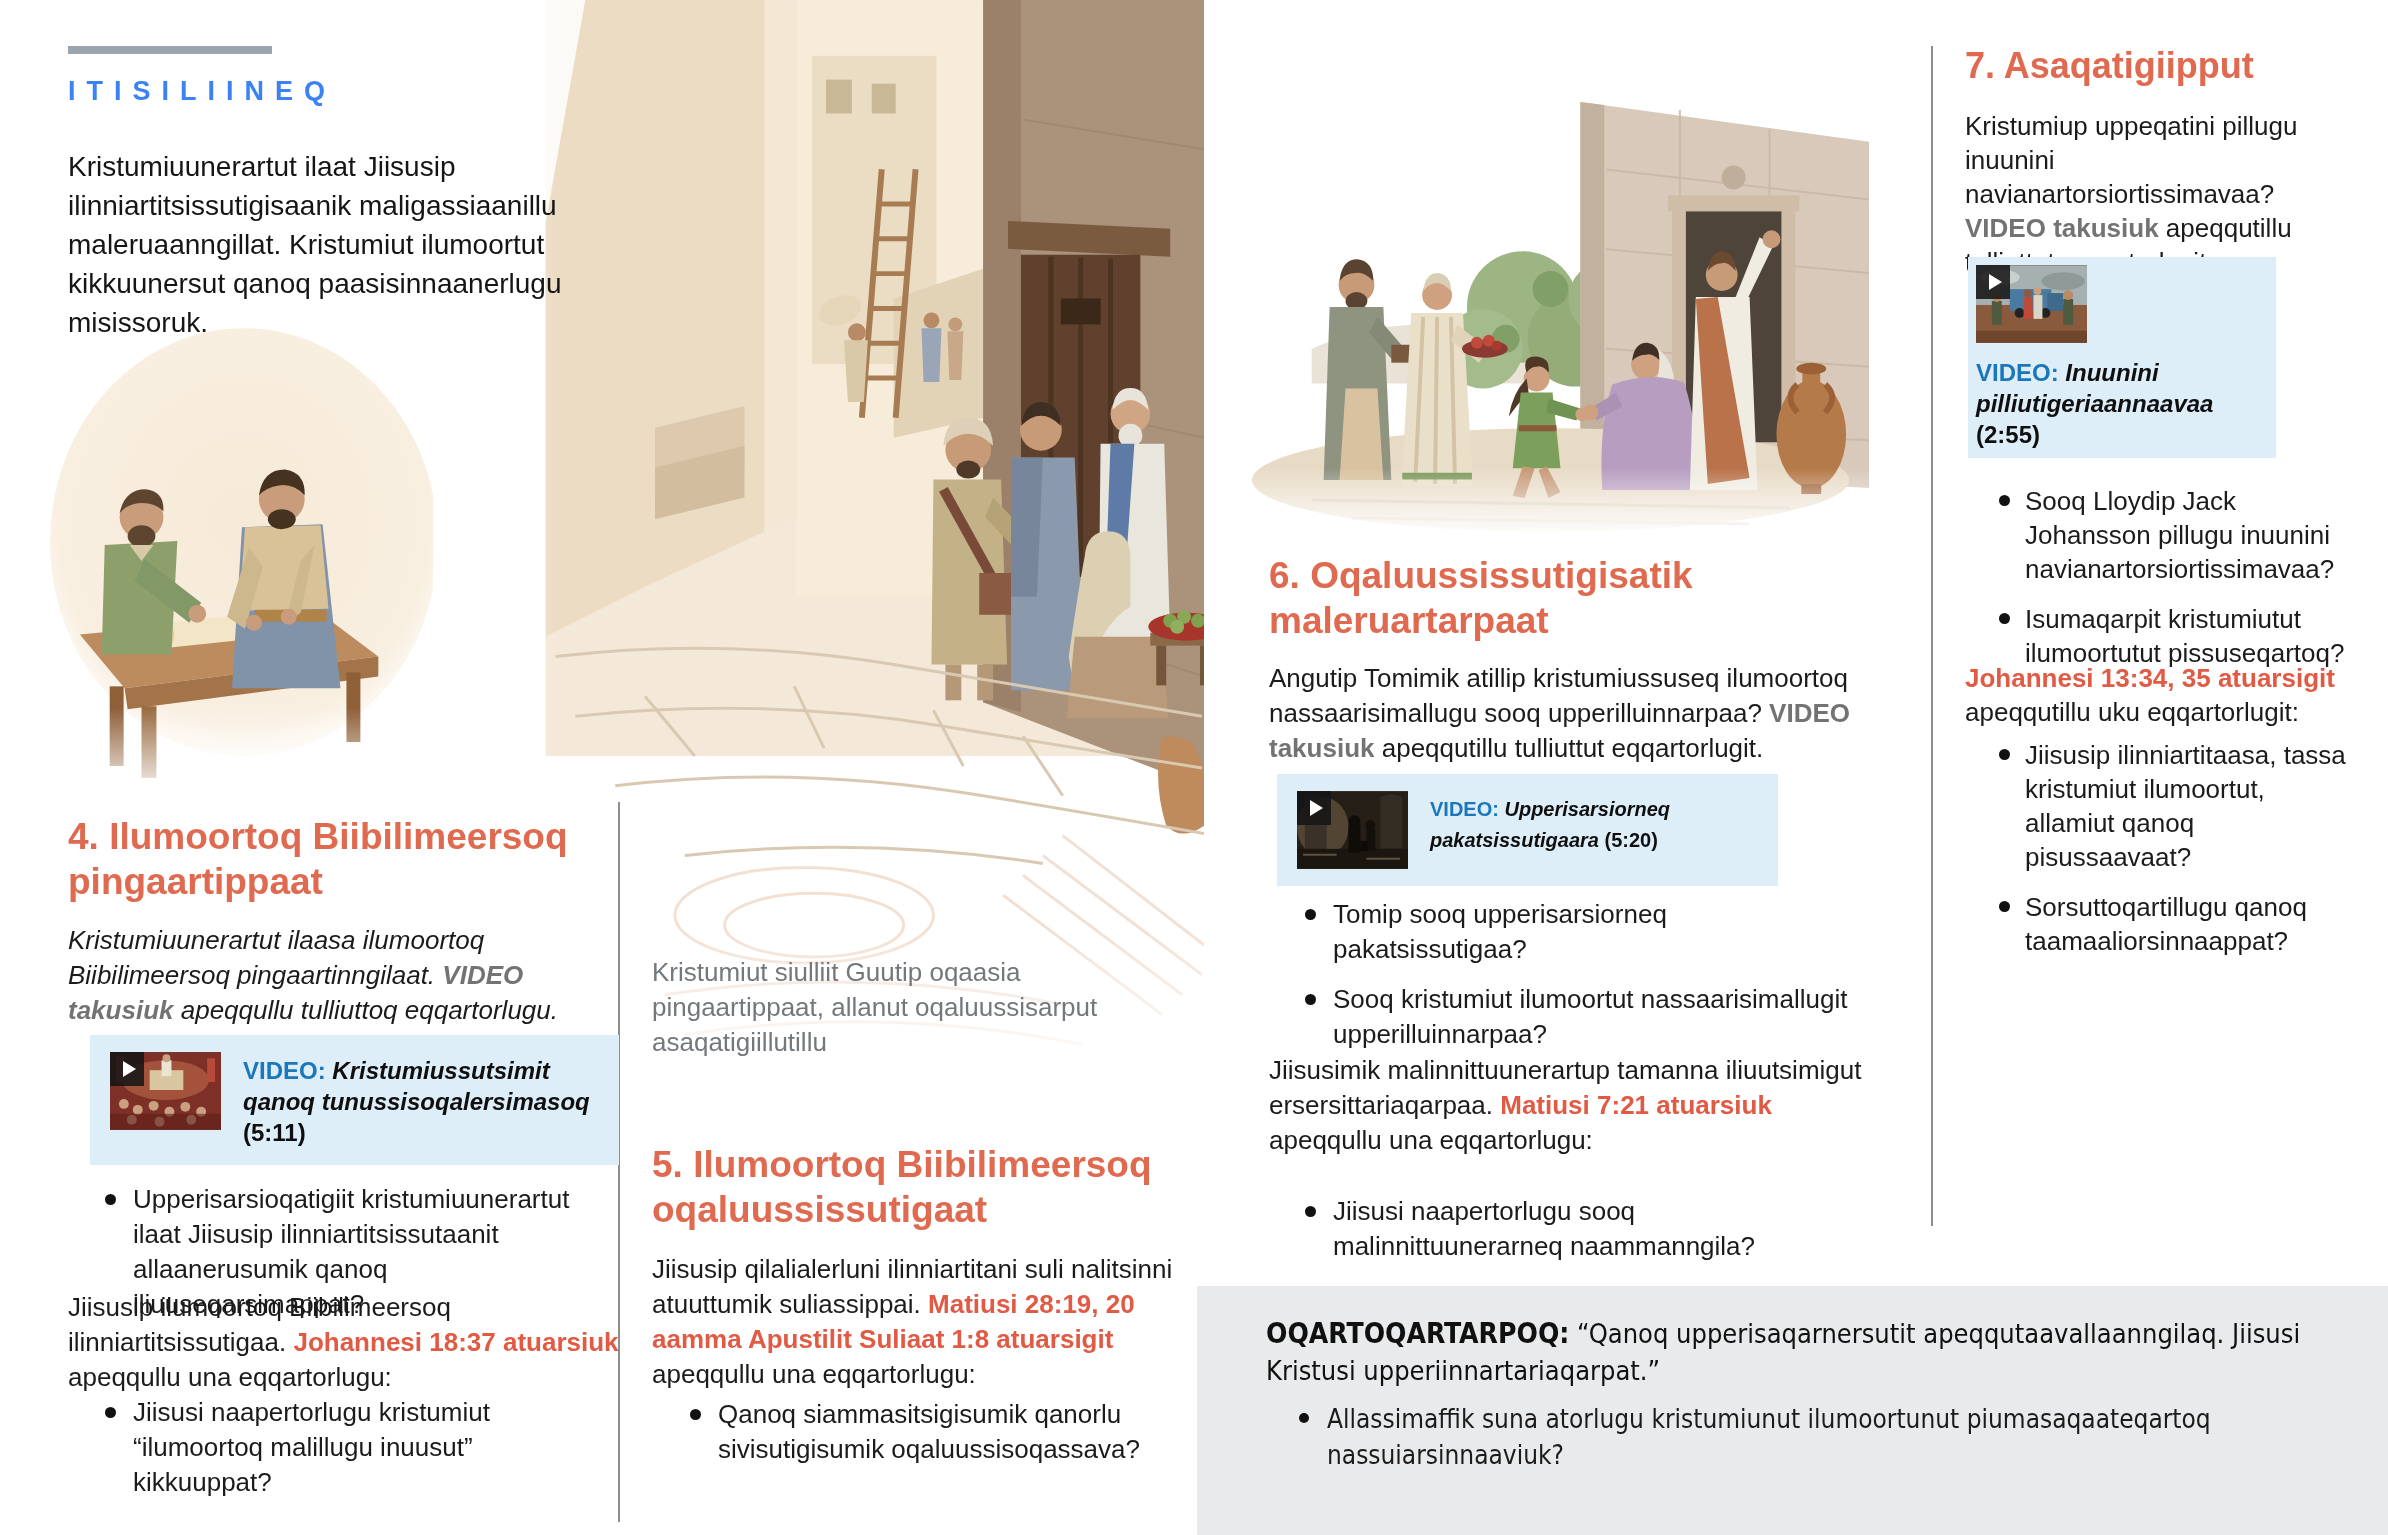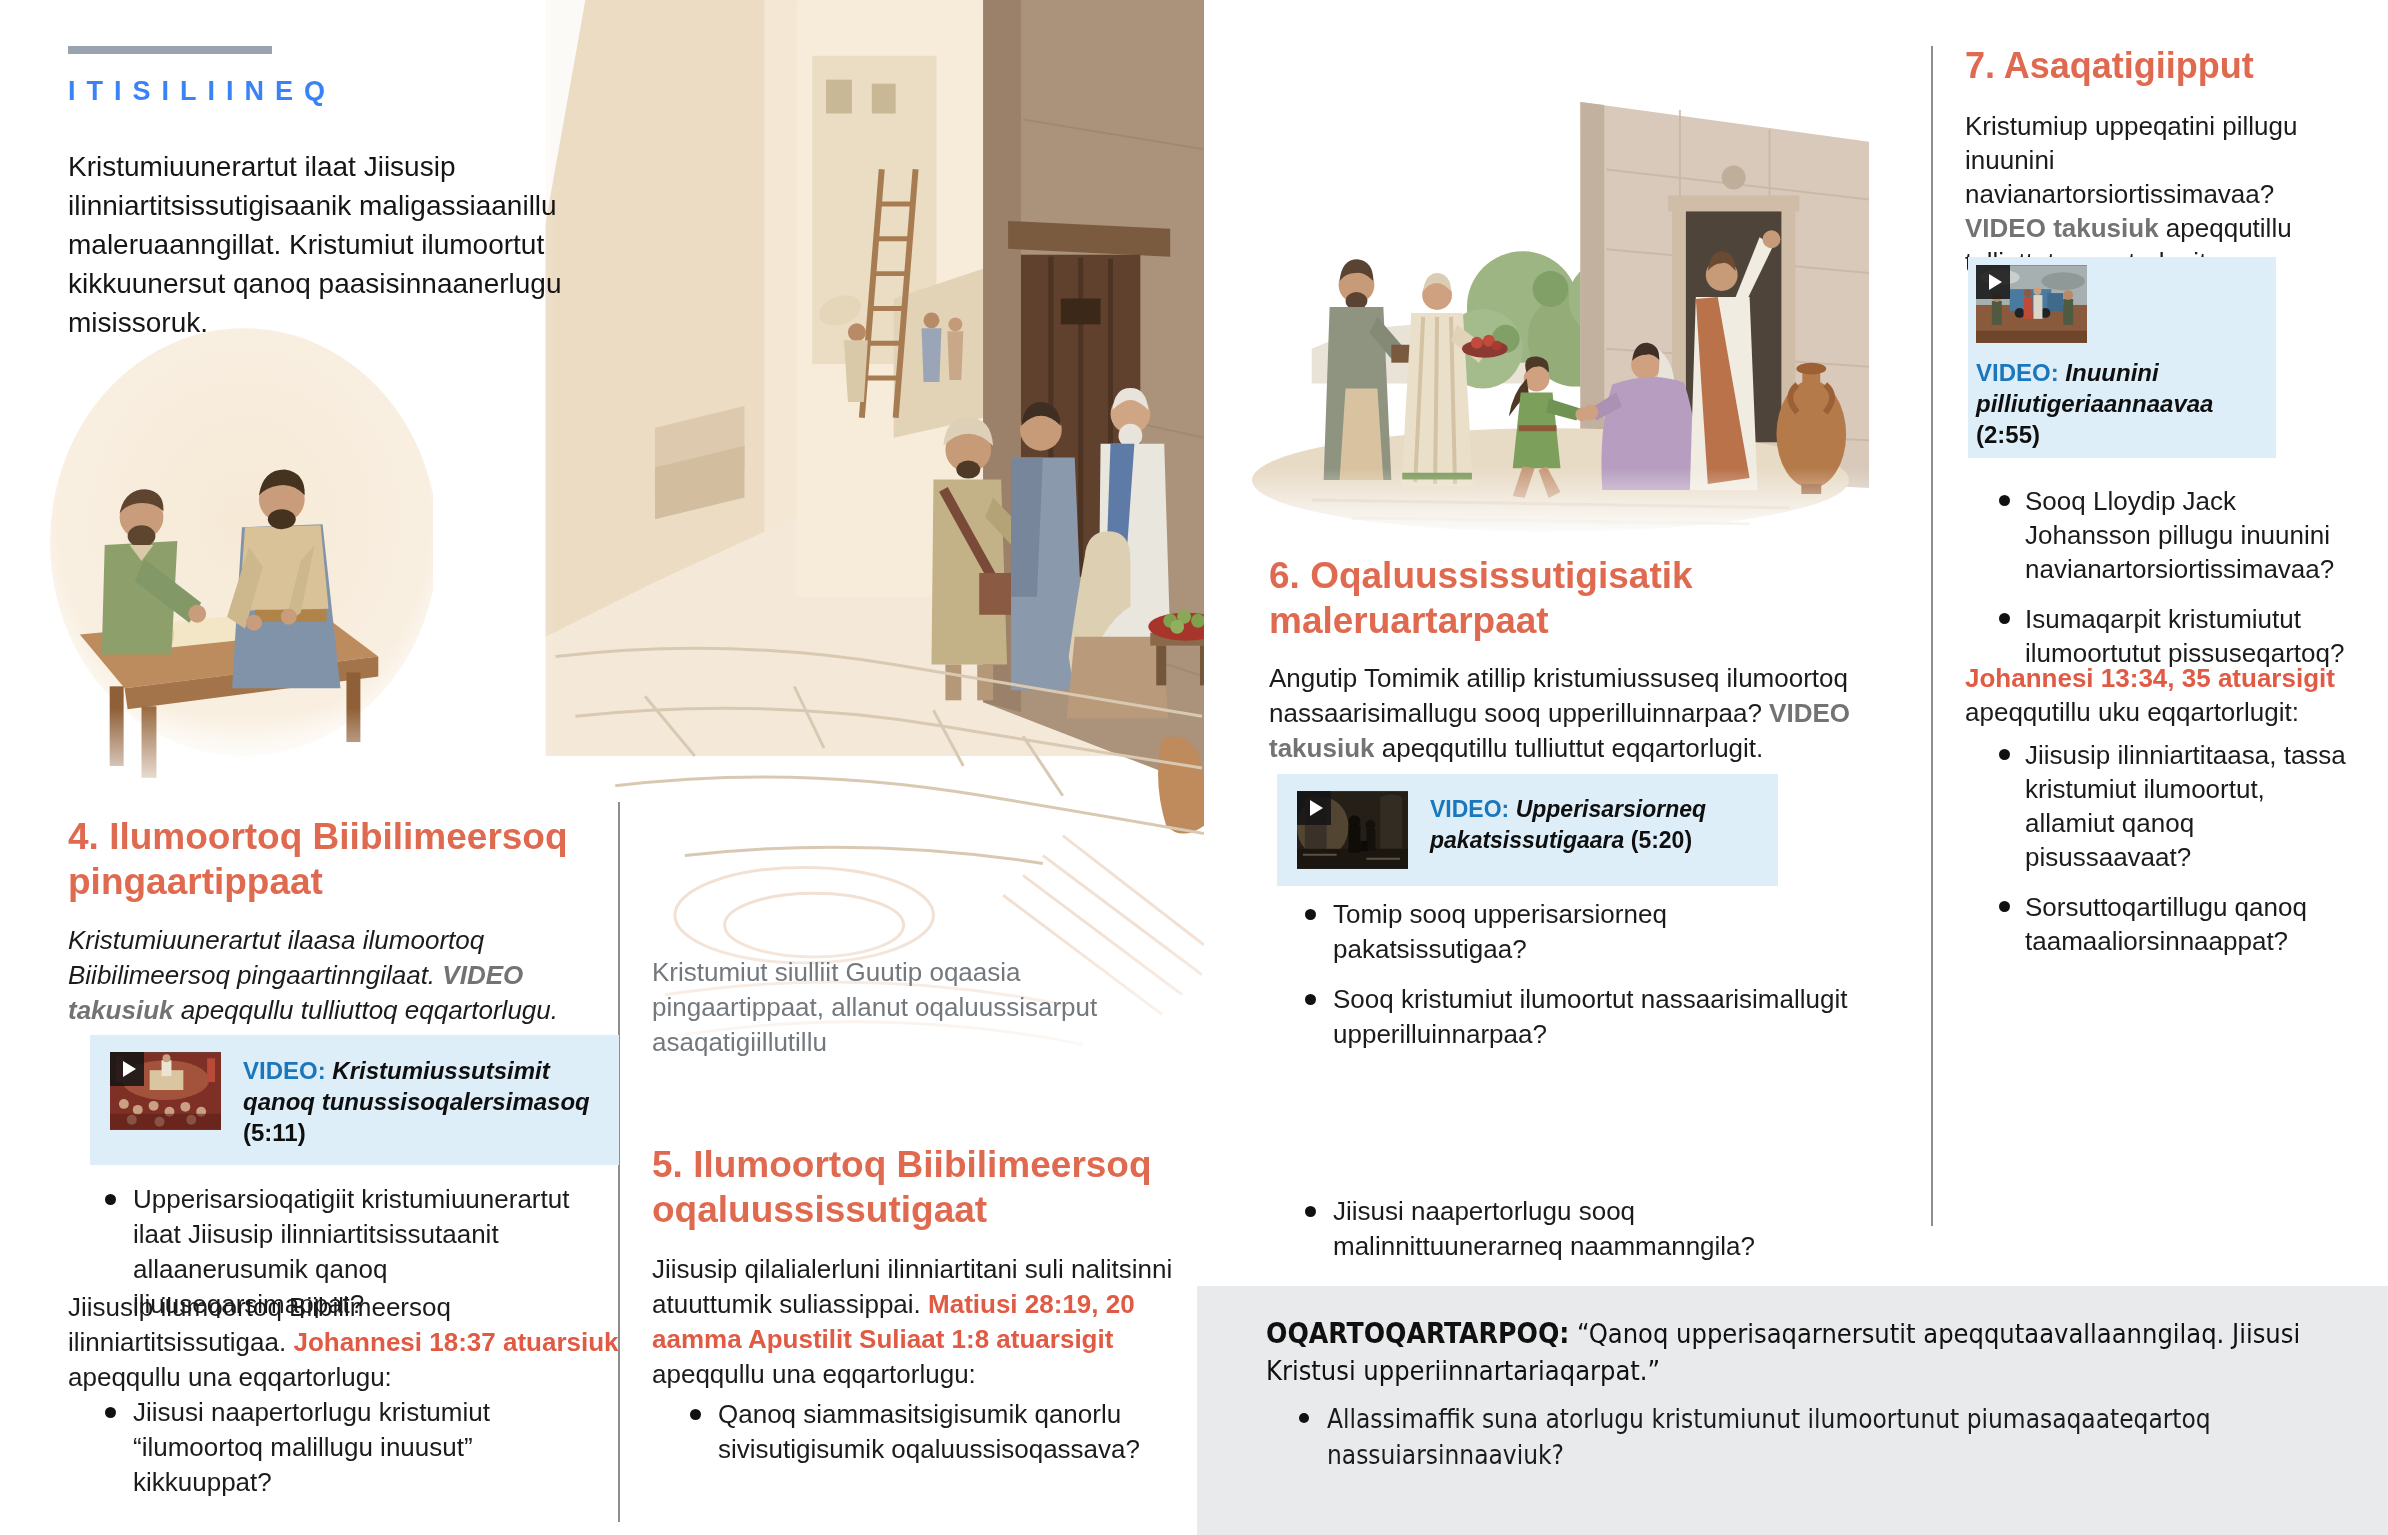--- a/index.html
+++ b/index.html
@@ -24,21 +24,21 @@
   .s4-b1{left:100px;top:1182px;width:502px;}
   .s4-p2{left:68px;top:1290px;width:553px;}
   .s4-b2{left:100px;top:1395px;width:502px;}
 
   .video-box{background:#ddeef8;z-index:2;position:absolute;}
   .vb-row{display:flex;gap:22px;padding:17px 20px;align-items:flex-start;}
   .vb-col{display:flex;flex-direction:column;gap:14px;padding:8px;}
   .thumb{position:relative;width:111px;height:78px;flex:none;overflow:hidden;background:#555;}
   .thumb svg{display:block;width:100%;height:100%;}
   .vb-text{font-size:24px;line-height:31px;padding-top:3px;}
-  .s6-video .vb-text{font-size:23px;}
+  .s6-video .vb-text{font-size:20px;}
   .s7-video .vb-text{padding-top:0;}
   .vb-label{color:#1b77bb;font-weight:bold;}
   .vb-title{font-weight:bold;font-style:italic;color:#0f0f0f;}
   .vb-dur{font-weight:bold;color:#0f0f0f;}
   .play{position:absolute;left:0;top:0;width:34px;height:34px;background:rgba(22,22,22,.88);
         display:flex;align-items:center;justify-content:center;}
   .play-tri{width:0;height:0;border-left:13px solid #fff;border-top:8px solid transparent;border-bottom:8px solid transparent;margin-left:4px;}
 
   .bullets{position:absolute;z-index:2;}
   .bullet{position:relative;padding-left:33px;margin-bottom:15px;}
@@ -436,20 +436,23 @@
         <span class="vb-dur">(5:20)</span>
       </div>
     </div>
   </div>
 
   <div class="bullets s6-b body">
     <div class="bullet">Tomip sooq upperisarsiorneq pakatsissutigaa?</div>
     <div class="bullet">Sooq kristumiut ilumoortut nassaarisimallugit upperilluinnarpaa?</div>
   </div>
 
+  <div class="z-text body s6-p2">
+    <span>Jiisusimik malinnittuunerartup tamanna iliuutsimigut ersersittariaqarpaa. </span><span class="link-red">Matiusi 7:21 atuarsiuk</span><span> apeqqullu una eqqartorlugu:</span>
+  </div>
 
   <div class="bullets s6-b3 body">
     <div class="bullet">Jiisusi naapertorlugu sooq malinnittuunerarneq naammanngila?</div>
   </div>
 
   <div class="z-line div2"></div>
 
   <div class="z-text sec-title s7-title">7. Asaqatigiipput</div>
   <div class="z-text col4 s7-p1">
     <span>Kristumiup uppeqatini pillugu inuunini navianartorsiortissimavaa? </span><span class="link-blue">VIDEO takusiuk</span><span> apeqqutillu tulliuttut eqqartorlugit.</span>

